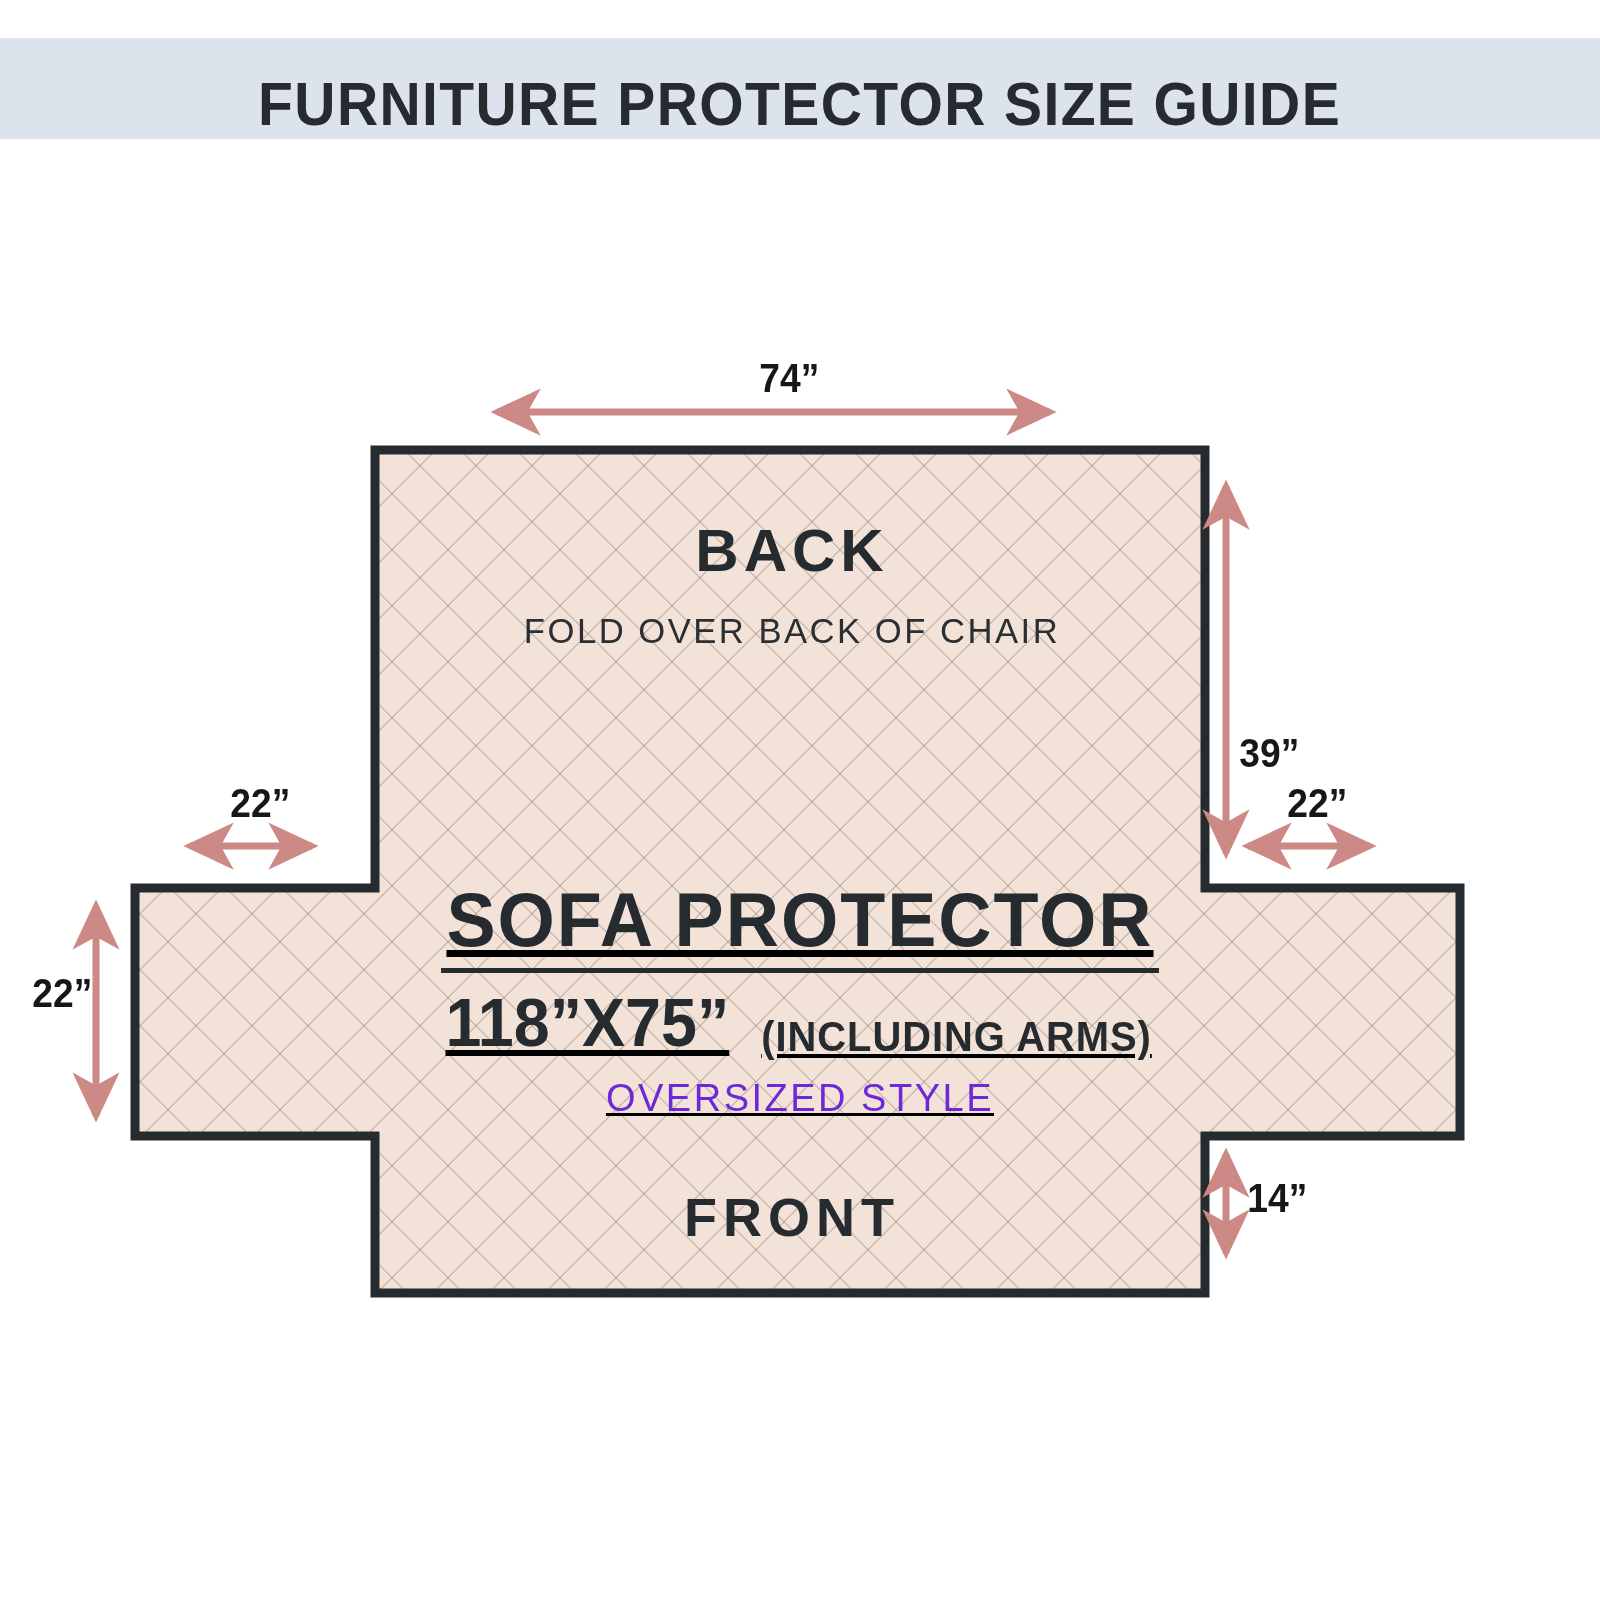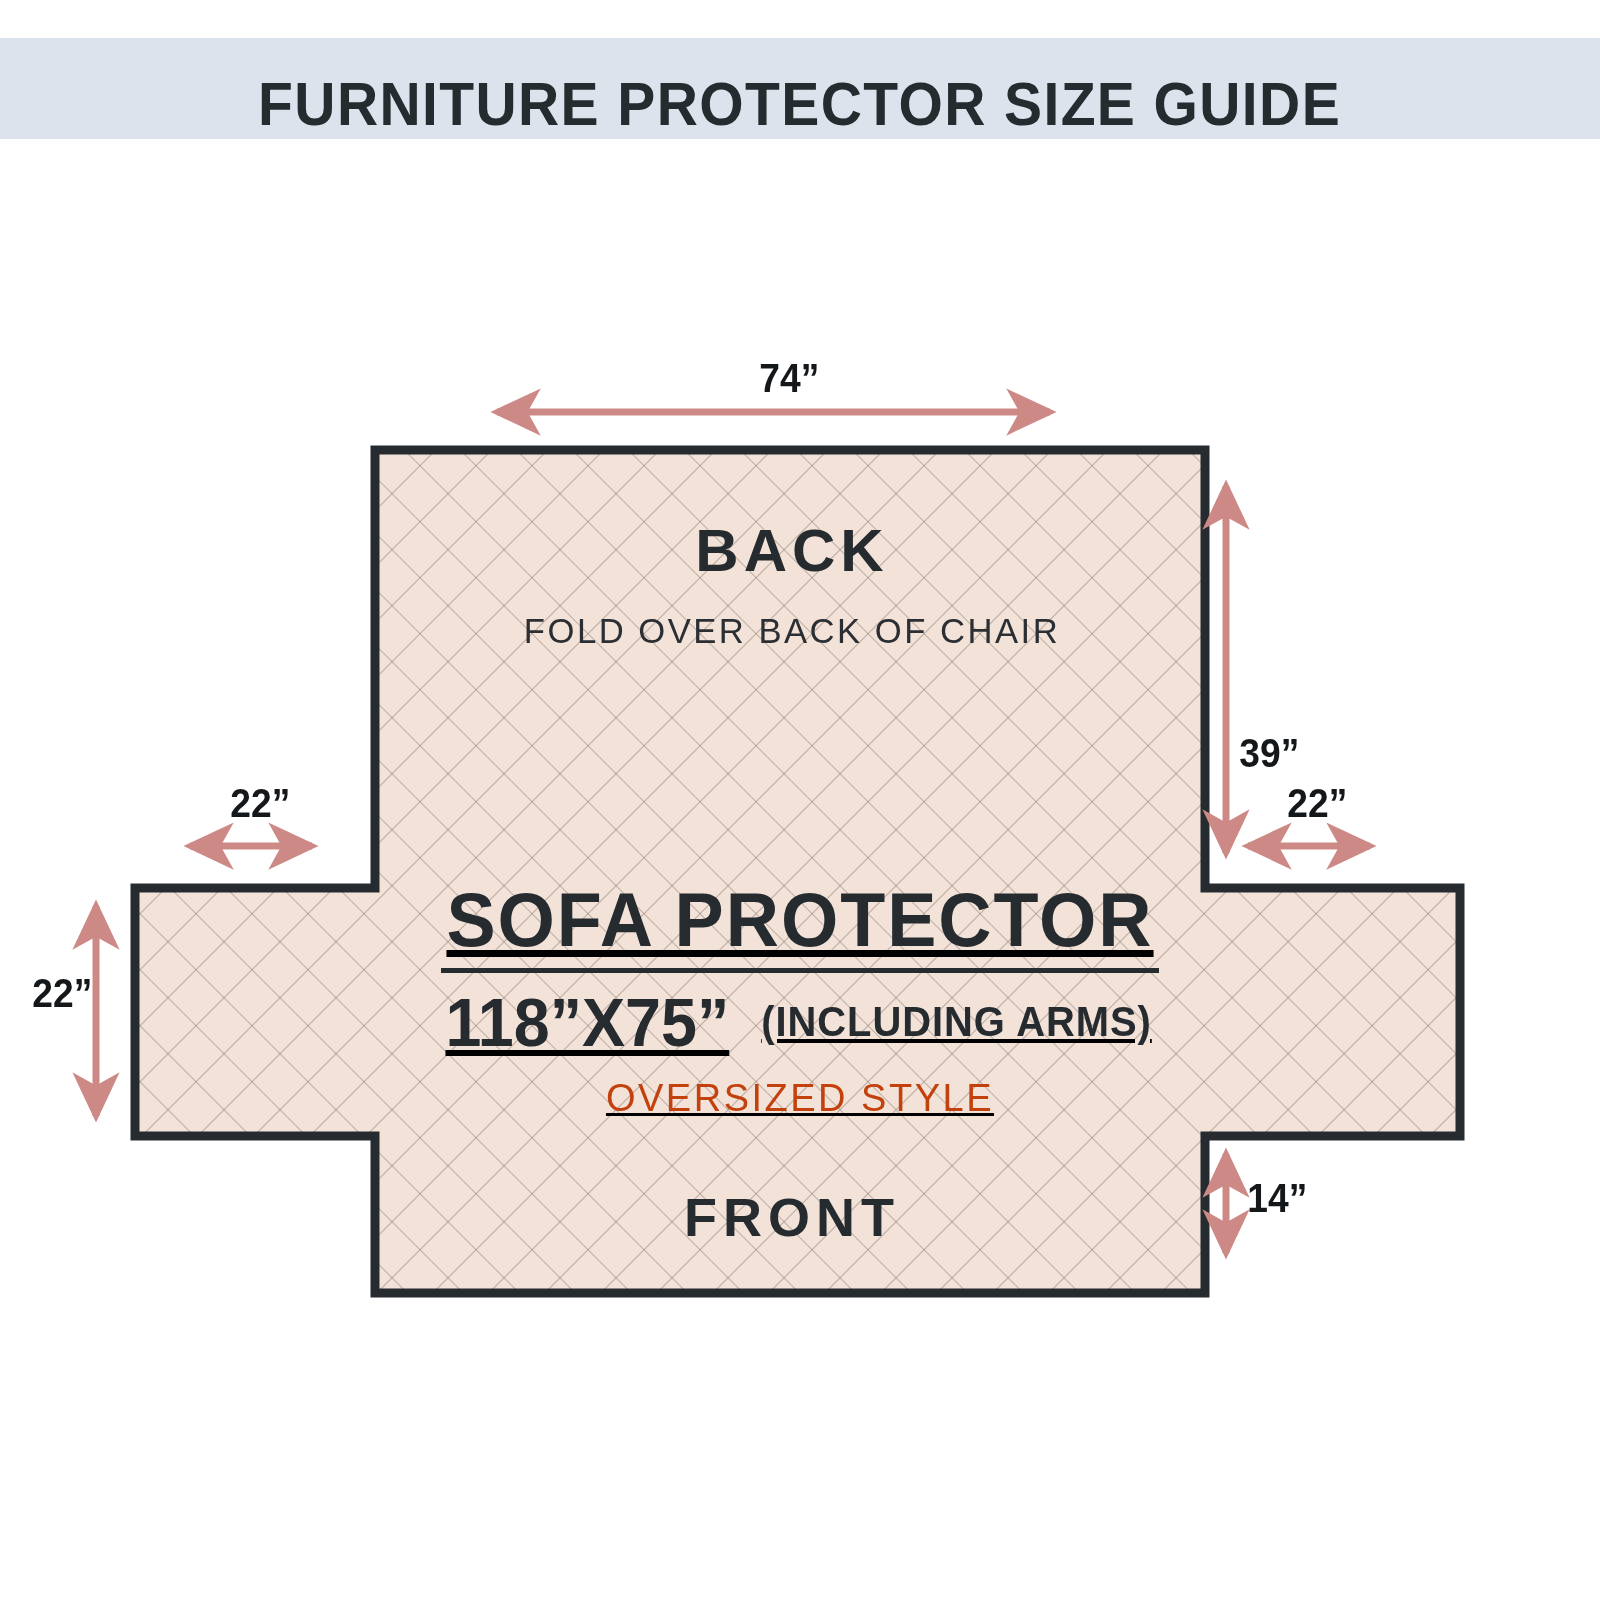--- a/index.html
+++ b/index.html
@@ -98,21 +98,21 @@
     transform: scaleX(0.97);
   }
   .rule {
     width: 718px;
     height: 5px;
     background: #262b30;
     margin: 9px auto 10px auto;
   }
   .dims-line {
     display: flex;
-    align-items: center;
+    align-items: flex-end;
     justify-content: center;
     gap: 14px;
     color: #262b30;
   }
   .dims-big {
     font-size: 68px;
     font-weight: bold;
     letter-spacing: 0px;
     transform: scaleX(0.95);
   }
@@ -120,21 +120,21 @@
     font-size: 42px;
     font-weight: bold;
     letter-spacing: 1px;
     transform: scaleX(0.95);
   }
   .oversized {
     margin-top: 16px;
     font-size: 38px;
     font-weight: 300;
     letter-spacing: 2.5px;
-    color: #c2410c;
+    color: #6d28d9;
   }
 
   .front-title {
     left: 0; right: 0;
     top: 1085px;
     font-size: 54px;
     font-weight: bold;
     letter-spacing: 6px;
     transform: translateX(-8px);
   }

